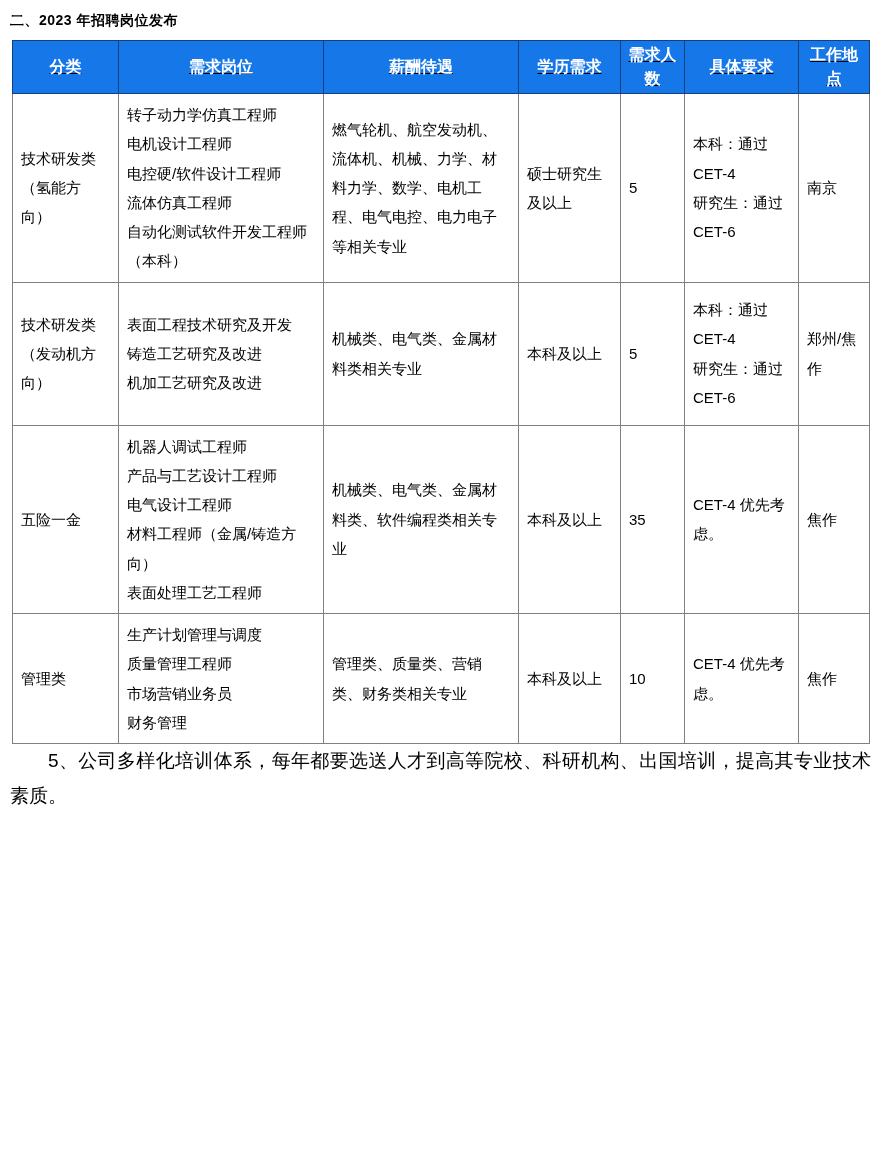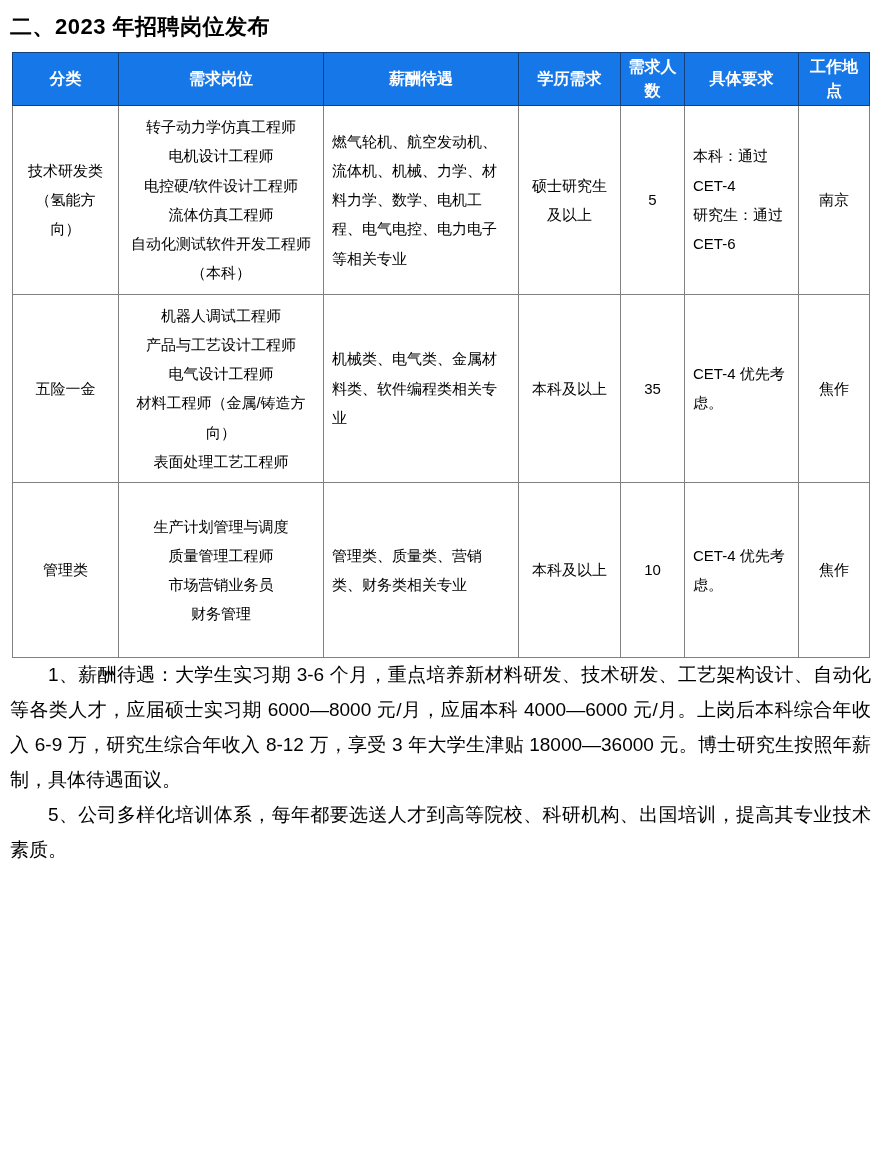--- a/index.html
+++ b/index.html
@@ -10,36 +10,36 @@
     color: #000000;
   }
   .page {
     width: 881px;
     min-height: 1153px;
     box-sizing: border-box;
     padding: 6px 10px 10px 10px;
     background: #ffffff;
   }
   .section-title {
-    font-size: 22px;
+    font-size: 14px;
     font-weight: bold;
     margin: 6px 0 10px 0;
     letter-spacing: 0.5px;
   }
   .section-title.benefits {
     margin-top: 16px;
     margin-bottom: 8px;
   }
   table.jobs {
     border-collapse: collapse;
     table-layout: fixed;
     width: 857px;
     margin-left: 2px;
   }
-  table.jobs thead tr { height: 49px; }
+  table.jobs thead tr { height: 49px; text-decoration: underline; }
   table.jobs thead th {
     background: #1677E8;
     color: #ffffff;
     font-size: 16px;
     font-weight: bold;
     border: 1px solid #14407E;
     padding: 2px 4px;
     text-align: center;
     vertical-align: middle;
     line-height: 1.5;
@@ -50,21 +50,21 @@
     line-height: 1.95;
     padding: 6px 8px;
     vertical-align: middle;
     white-space: pre-line;
     word-break: break-word;
   }
   table.jobs tbody tr:nth-child(1) { height: 185px; }
   table.jobs tbody tr:nth-child(2) { height: 143px; }
   table.jobs tbody tr:nth-child(3) { height: 175px; }
   table.jobs tbody tr:nth-child(4) { height: 125px; }
-  td.center { text-align: center; }
+  td.center { text-align: left; }
   td.left   { text-align: left; }
   .benefits-body p {
     font-size: 19px;
     line-height: 1.84;
     margin: 0;
     text-indent: 2em;
     text-align: justify;
     word-break: break-all;
   }
 </style>
@@ -105,20 +105,32 @@
 流体仿真工程师
 自动化测试软件开发工程师（本科）</td>
         <td class="left">燃气轮机、航空发动机、流体机、机械、力学、材料力学、数学、电机工程、电气电控、电力电子等相关专业</td>
         <td class="center">硕士研究生及以上</td>
         <td class="center">5</td>
         <td class="left">本科：通过 CET-4
 研究生：通过 CET-6</td>
         <td class="center">南京</td>
       </tr>
       <tr>
+        <td class="center">技术研发类（发动机方向）</td>
+        <td class="center">表面工程技术研究及开发
+铸造工艺研究及改进
+机加工艺研究及改进</td>
+        <td class="left">机械类、电气类、金属材料类相关专业</td>
+        <td class="center">本科及以上</td>
+        <td class="center">5</td>
+        <td class="left">本科：通过 CET-4
+研究生：通过 CET-6</td>
+        <td class="center">郑州/焦作</td>
+      </tr>
+      <tr>
         <td class="center">五险一金</td>
         <td class="center">机器人调试工程师
 产品与工艺设计工程师
 电气设计工程师
 材料工程师（金属/铸造方向）
 表面处理工艺工程师</td>
         <td class="left">机械类、电气类、金属材料类、软件编程类相关专业</td>
         <td class="center">本科及以上</td>
         <td class="center">35</td>
         <td class="left">CET-4 优先考虑。</td>
@@ -134,17 +146,16 @@
         <td class="center">本科及以上</td>
         <td class="center">10</td>
         <td class="left">CET-4 优先考虑。</td>
         <td class="center">焦作</td>
       </tr>
     </tbody>
   </table>
 
 
   <div class="benefits-body">
-    <p>1、薪酬待遇：大学生实习期 3-6 个月，重点培养新材料研发、技术研发、工艺架构设计、自动化等各类人才，应届硕士实习期 6000—8000 元/月，应届本科 4000—6000 元/月。上岗后本科综合年收入 6-9 万，研究生综合年收入 8-12 万，享受 3 年大学生津贴 18000—36000 元。博士研究生按照年薪制，具体待遇面议。</p>
     <p>5、公司多样化培训体系，每年都要选送人才到高等院校、科研机构、出国培训，提高其专业技术素质。</p>
   </div>
 
 </div>
 
 </body></html>

